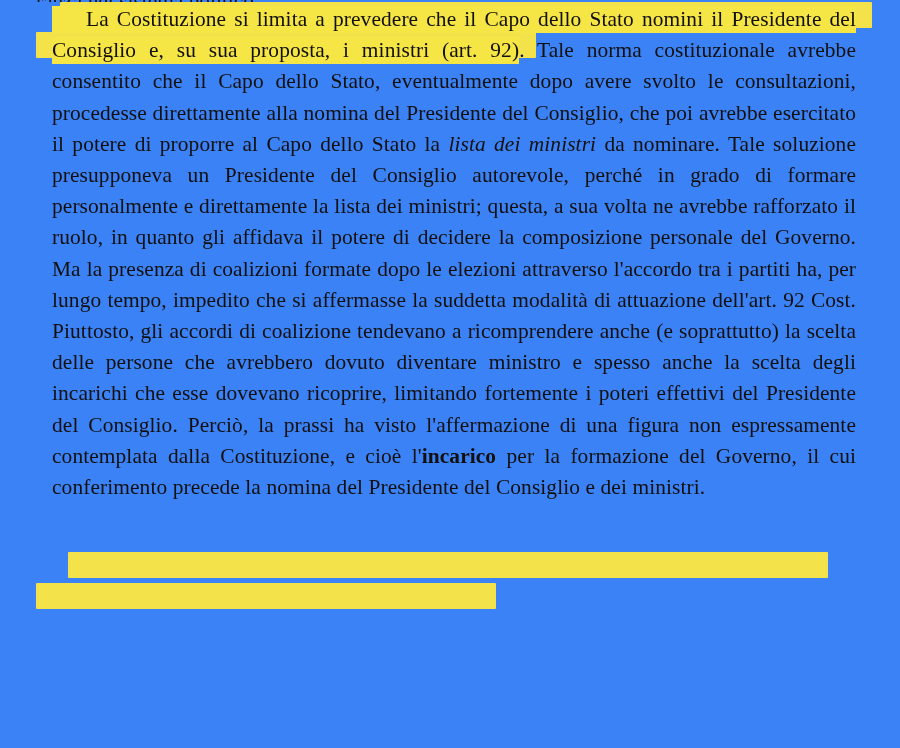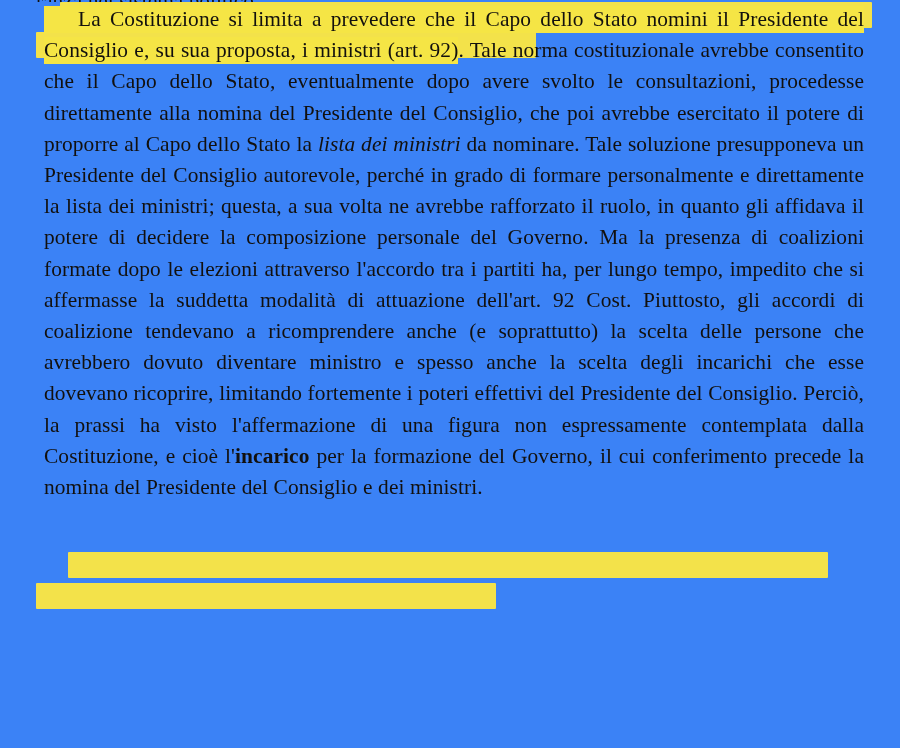--- a/index.html
+++ b/index.html
@@ -16,21 +16,21 @@
     font-family: "Liberation Serif", serif;
     color: #12100e;
   }
   .text-col {
     position: absolute;
     left: 36px;
     top: 0px;
     width: 836px;
   }
   p.para {
-    margin: 8px;
+    margin: 16px;
     font-size: 21.4px;
     line-height: 31.2px;
     text-align: justify;
     text-justify: inter-word;
     letter-spacing: 0.1px;
   }
   p.para .ind {
     display: inline-block;
     width: 34px;
   }

